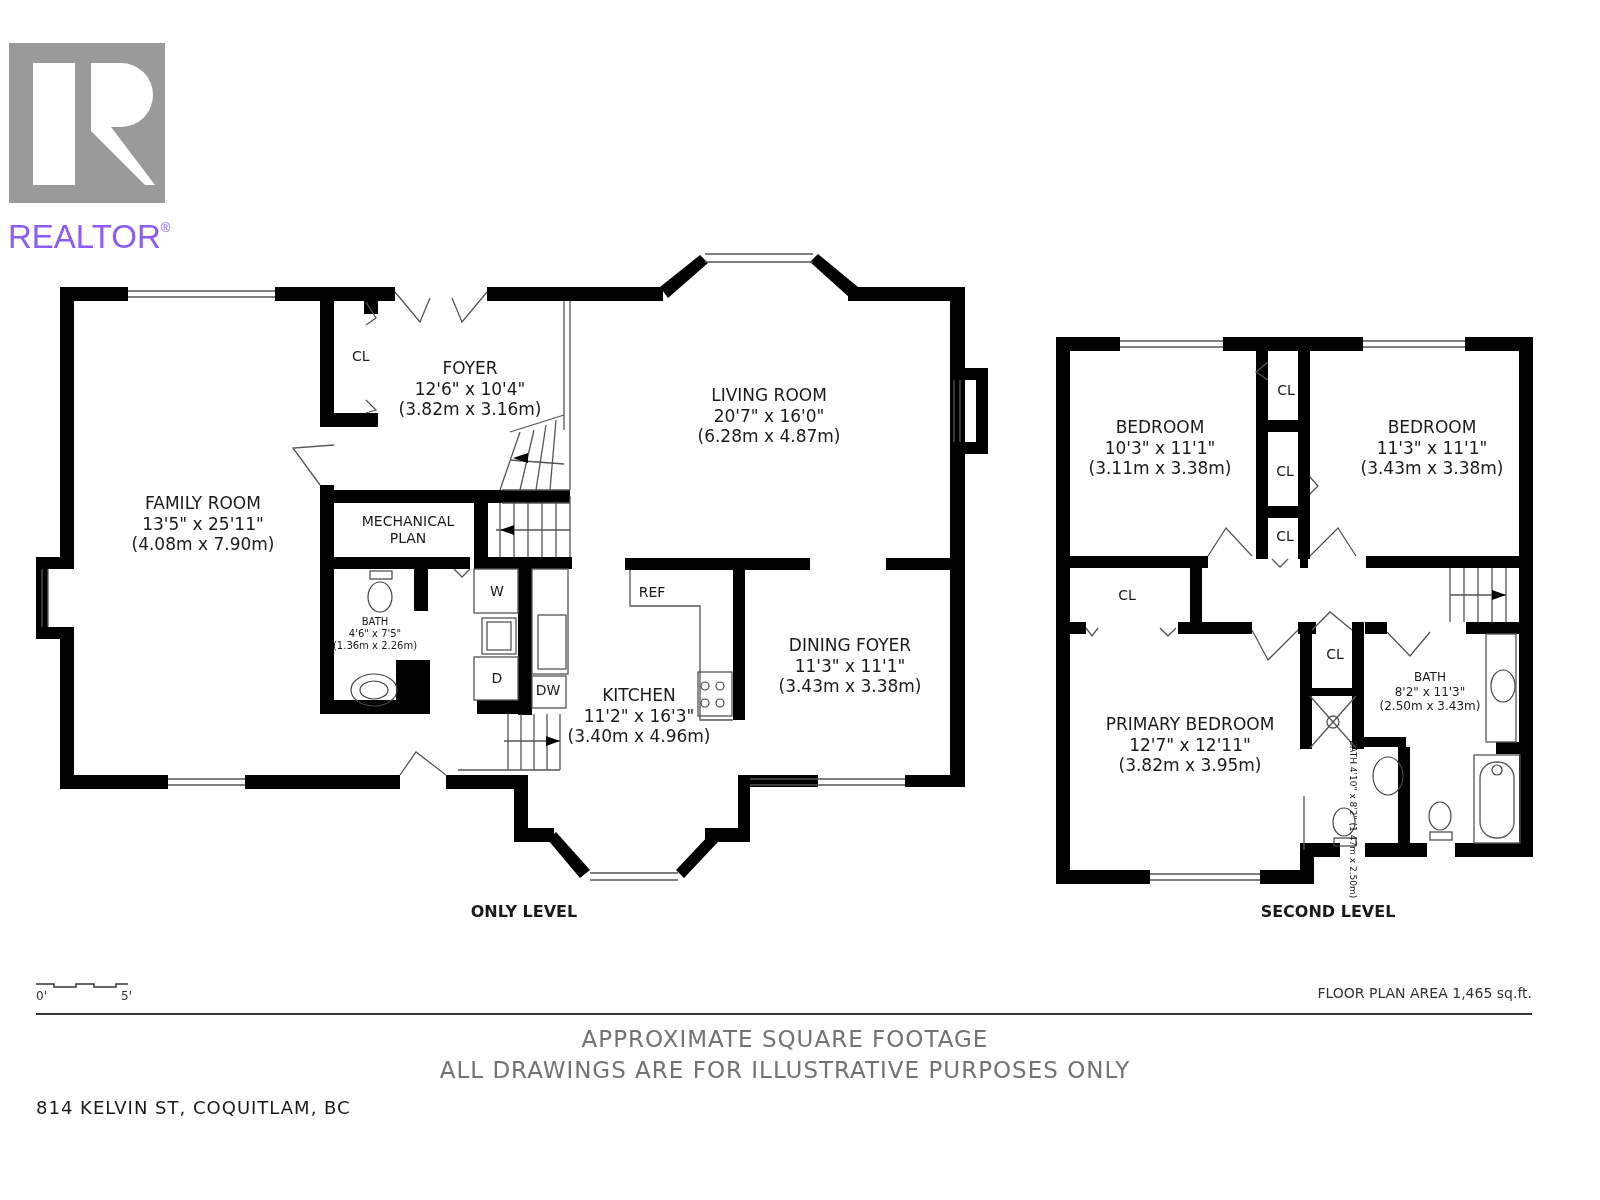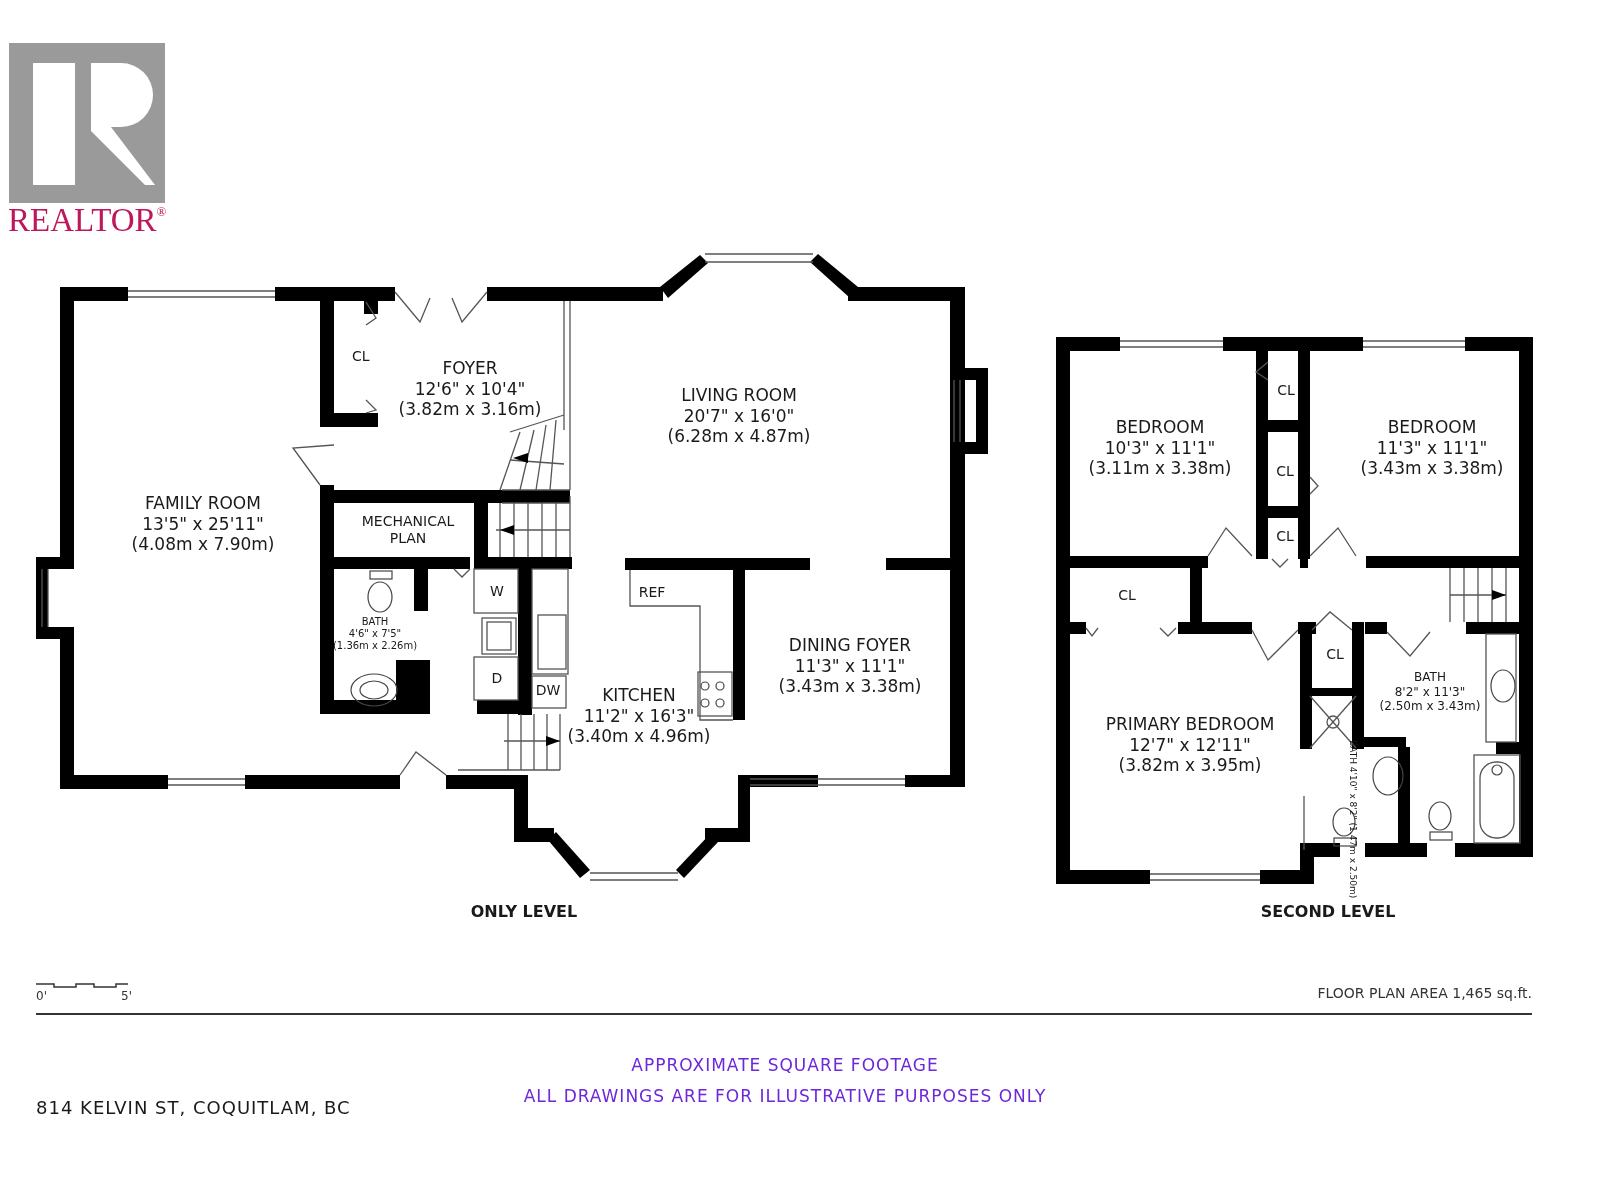--- a/index.html
+++ b/index.html
@@ -1,34 +1,34 @@
 <!DOCTYPE html>
 <html><head>
 <meta charset="utf-8">
 <style>
   html, body { margin: 0; padding: 0; background: #ffffff; }
   body { width: 1600px; height: 1200px; position: relative; overflow: hidden;
          font-family: "DejaVu Sans", sans-serif; color: #1a1a1a; }
   .logo { position: absolute; left: 9px; top: 43px; width: 156px; height: 160px; }
-  .logo-text { position: absolute; left: 8px; top: 202px; font-size: 33px; color: #be185d;
-               letter-spacing: 0px; font-family: Liberation Serif, serif; font-weight: 300; }
+  .logo-text { position: absolute; left: 8px; top: 218px; font-size: 33px; color: #8b5cf6;
+               letter-spacing: 0px; font-family: Liberation Sans, sans-serif; font-weight: 300; }
   .logo-text sup { font-size: 13px; vertical-align: top; position: relative; top: 2px; }
   svg.plan { position: absolute; left: 0; top: 0; }
   .lbl { position: absolute; text-align: center; line-height: 1.22; color: #1a1a1a;
          font-family: "DejaVu Sans", sans-serif; white-space: nowrap; transform: translateX(-50%); }
   .lbl .n { display: block; }
   .lg { font-size: 17px; }
   .md { font-size: 14px; }
   .sm { font-size: 10px; }
   .level-title { position: absolute; font-weight: bold; font-size: 16px; transform: translateX(-50%); }
   .scale-lbl { position: absolute; font-size: 12px; color: #333; }
   .area { position: absolute; right: 68px; top: 985px; font-size: 14px; color: #333; }
   .rule { position: absolute; left: 36px; width: 1496px; top: 1013px; height: 2px; background: #333; }
-  .disc { position: absolute; left: 0; width: 1570px; text-align: center; font-size: 17px; color: #6d28d9;
-          letter-spacing: 1px; margin-top: 29px; }
+  .disc { position: absolute; left: 0; width: 1570px; text-align: center; font-size: 23px; color: #737373;
+          letter-spacing: 1px; }
   .addr { position: absolute; left: 36px; top: 1097px; font-size: 18px; color: #1a1a1a; letter-spacing: 1px; }
   .rot { position: absolute; font-size: 9px; transform: rotate(90deg); transform-origin: left top; white-space: nowrap; line-height: 1.2; text-align:center; }
 </style>
 </head>
 <body>
 
 <svg class="logo" viewBox="0 0 156 160">
   <rect x="0" y="0" width="156" height="160" fill="#9a9a9a"></rect>
   <rect x="24" y="20" width="42" height="122" fill="#fff"></rect>
   <path d="M82 20 H112 A32 32 0 0 1 112 84 H102 L146 142 H82 Z" fill="#fff"></path>
@@ -246,21 +246,21 @@
   <span class="n">FAMILY ROOM</span>
   <span class="n">13'5" x 25'11"</span>
   <span class="n">(4.08m x 7.90m)</span>
 </div>
 <div class="lbl lg" style="left:446px; top:358px;margin-left:24px;">
   <span class="n">FOYER</span>
   <span class="n">12'6" x 10'4"</span>
   <span class="n">(3.82m x 3.16m)</span>
 </div>
 <div class="lbl md" style="left:352px; top:348px; transform:none;">CL</div>
-<div class="lbl lg" style="left:739px; top:385px;">
+<div class="lbl lg" style="left:769px; top:385px;">
   <span class="n">LIVING ROOM</span>
   <span class="n">20'7" x 16'0"</span>
   <span class="n">(6.28m x 4.87m)</span>
 </div>
 <div class="lbl md" style="left:408px; top:513px;">
   <span class="n">MECHANICAL</span>
   <span class="n">PLAN</span>
 </div>
 <div class="lbl sm" style="left:375px; top:616px;">
   <span class="n">BATH</span>

